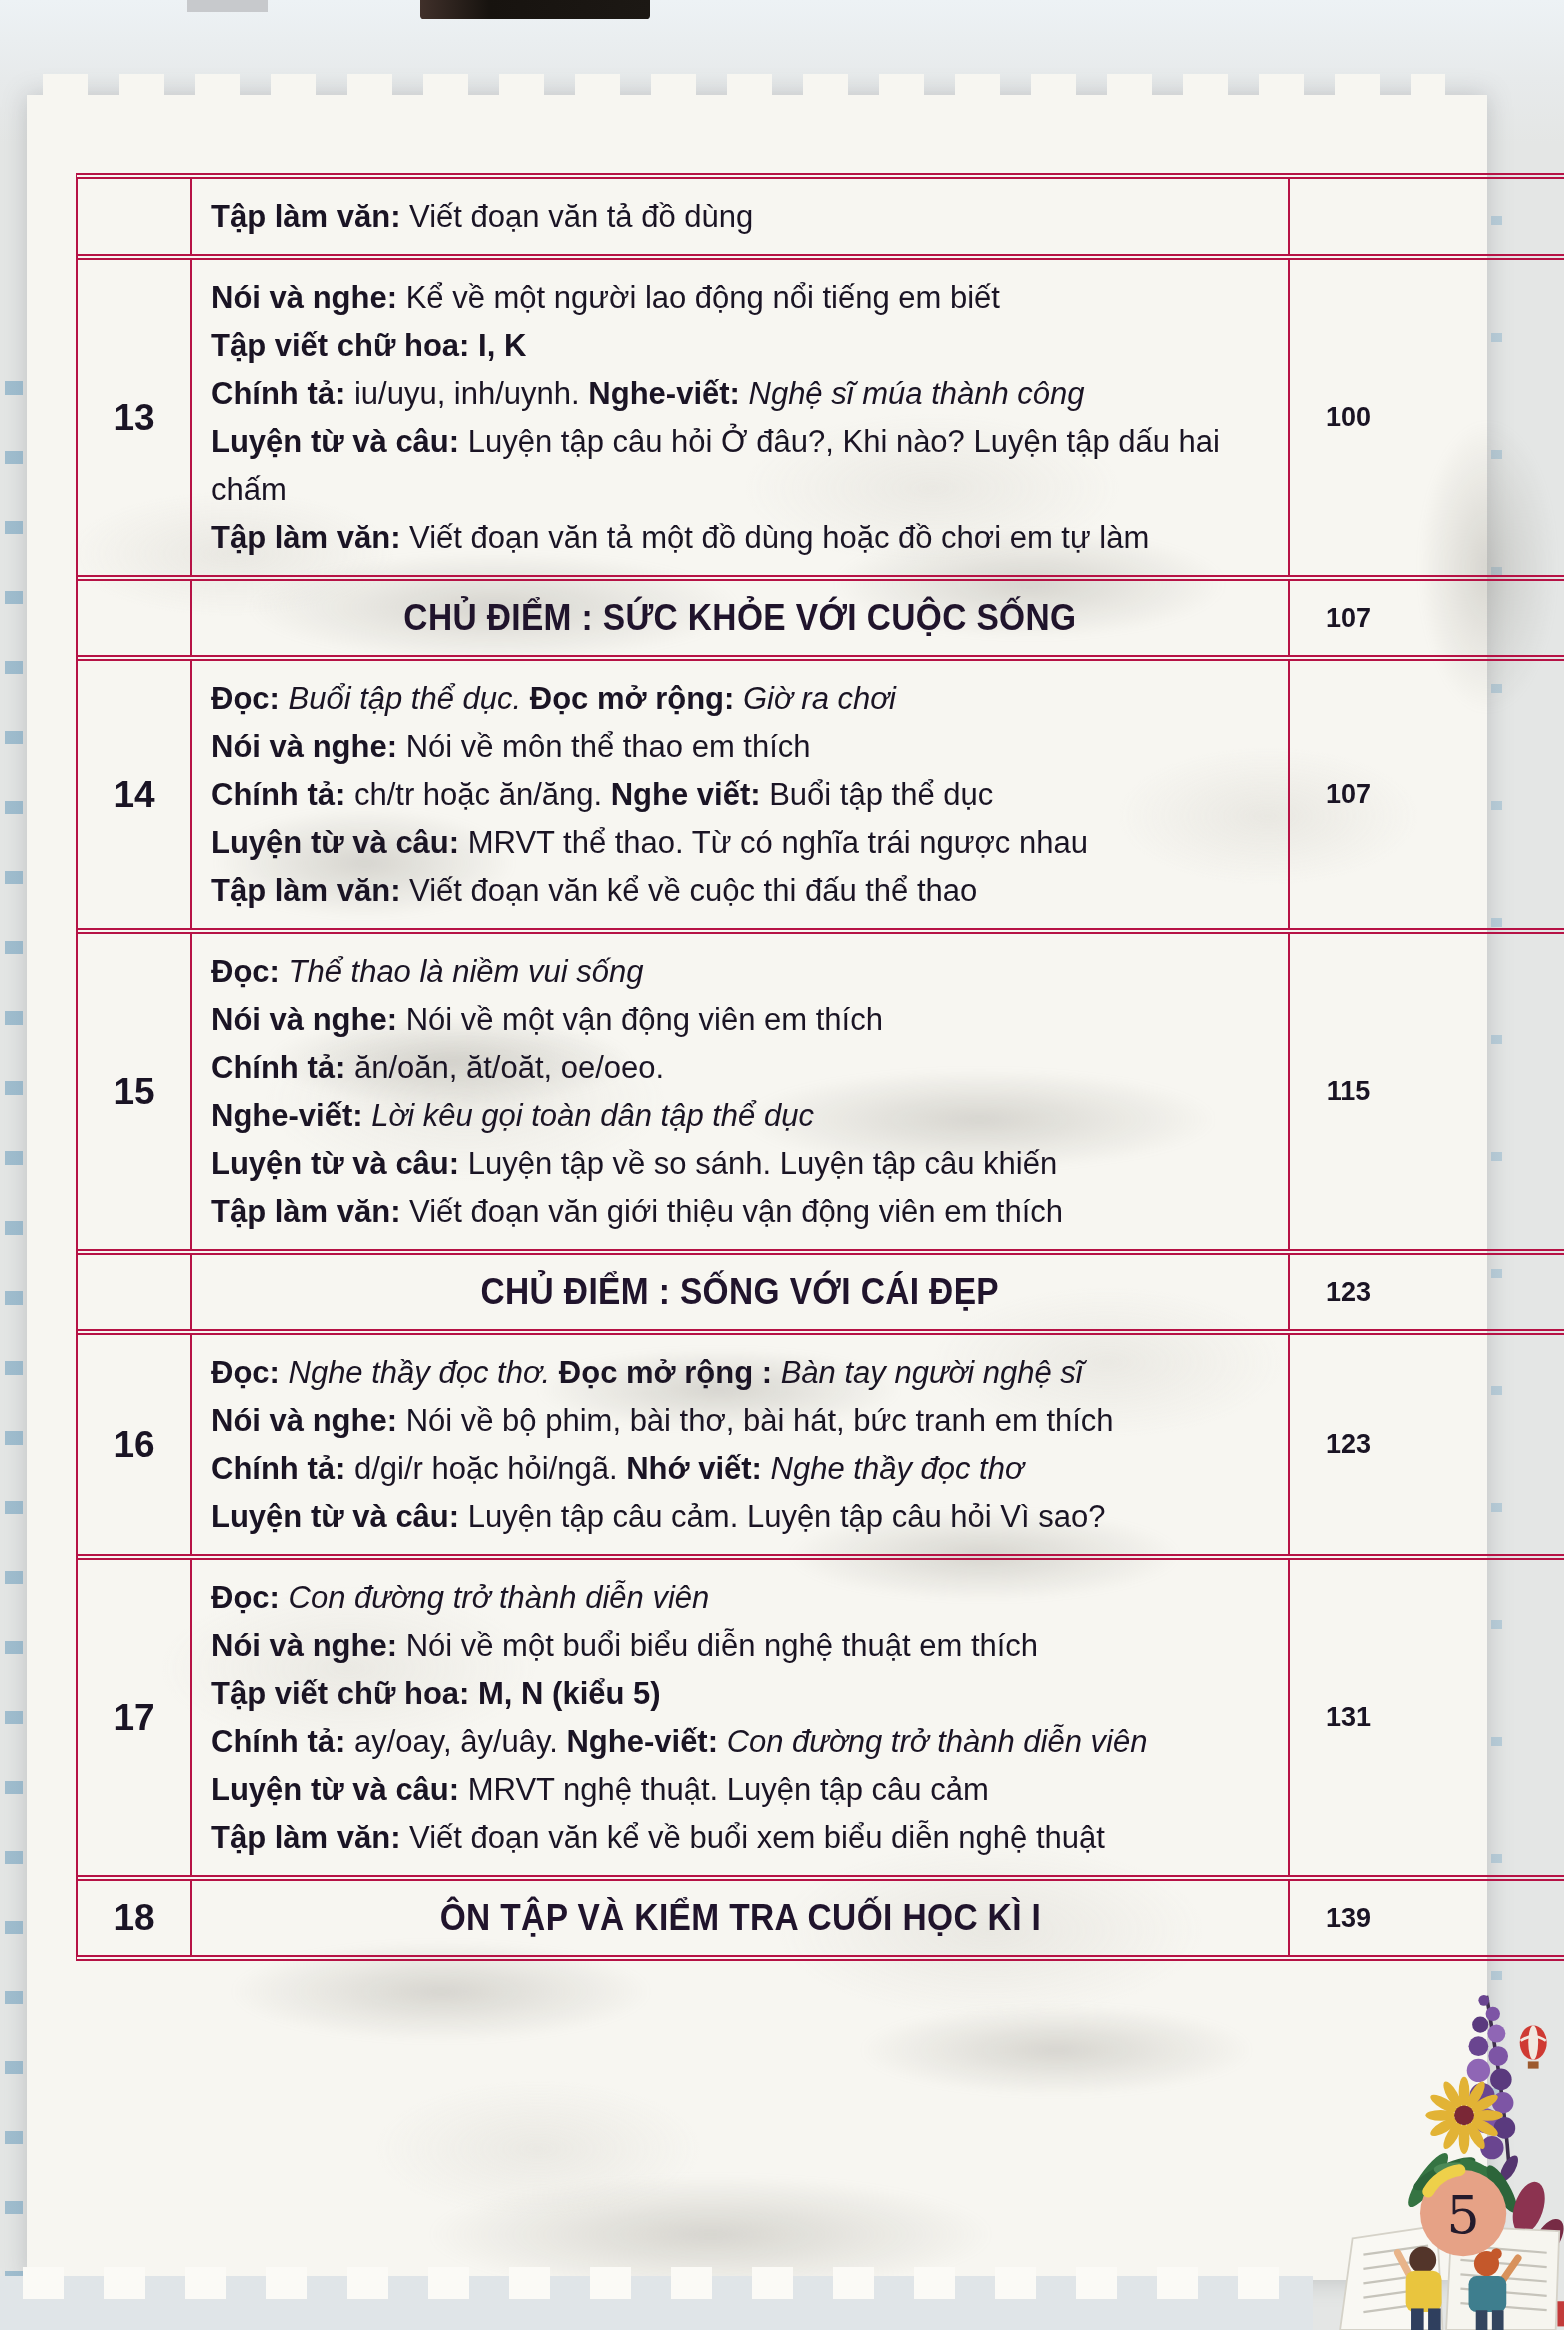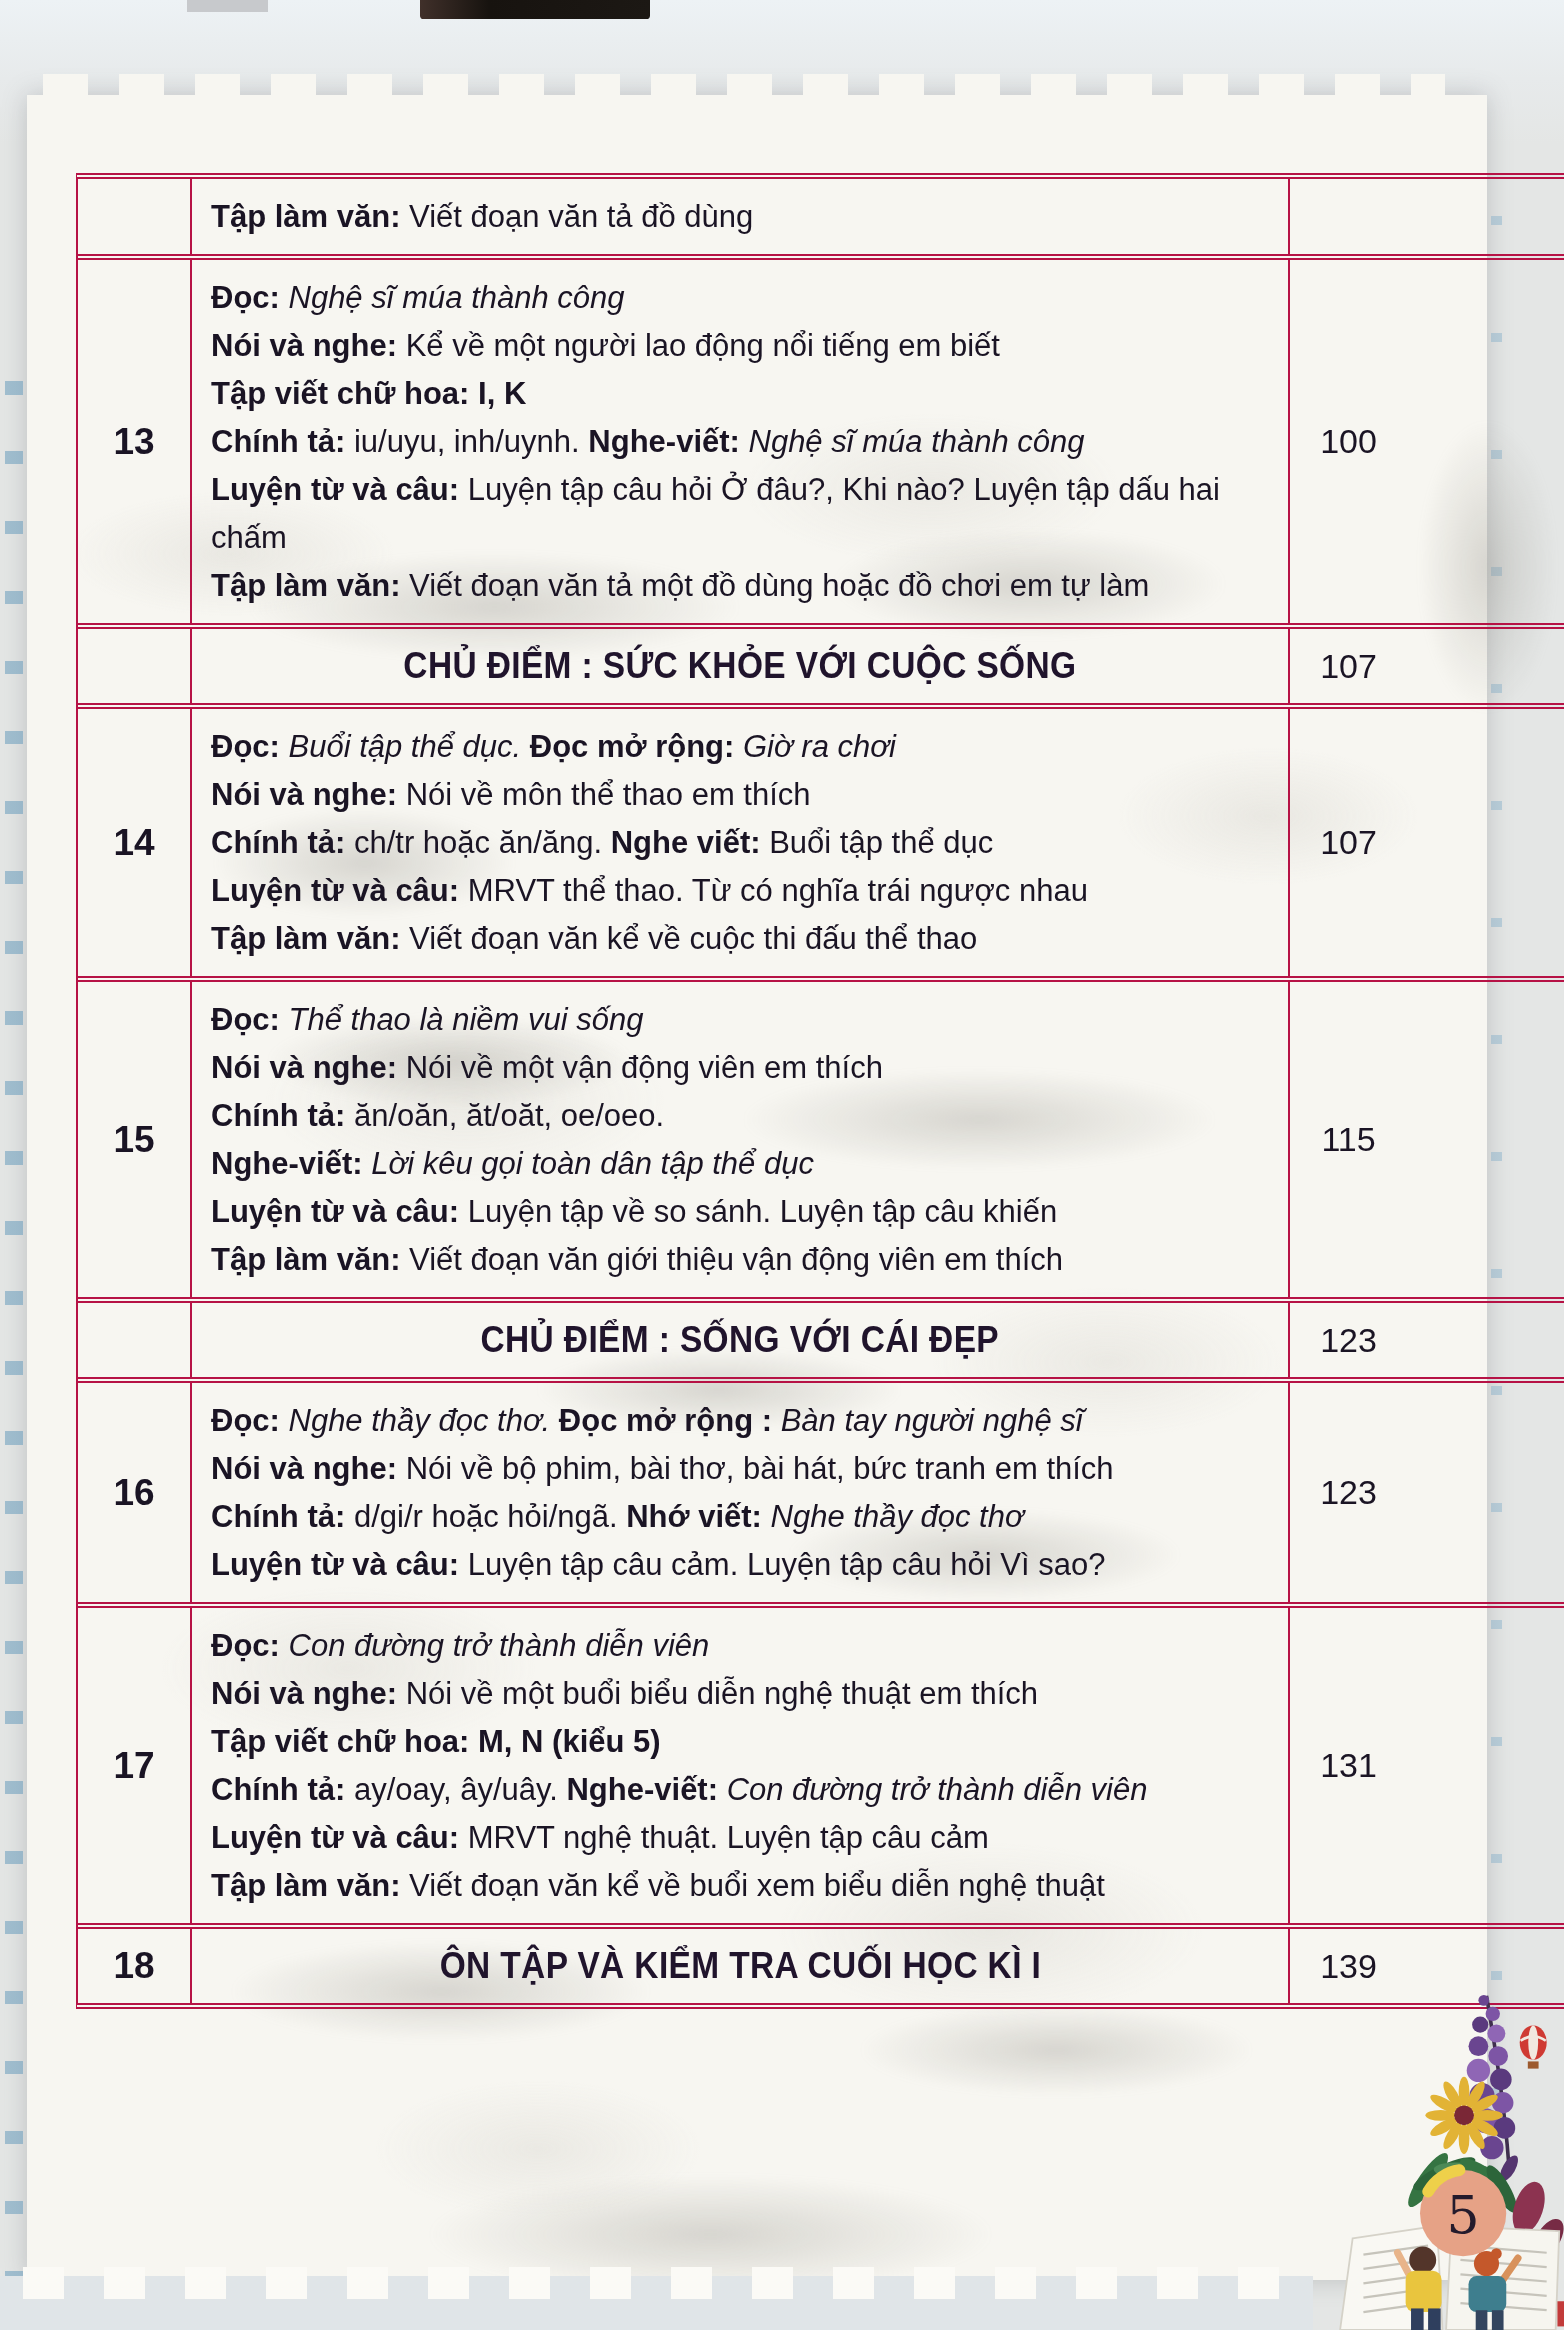--- a/index.html
+++ b/index.html
@@ -49,21 +49,21 @@
     border-left:2.7px solid var(--bc);border-right:2.7px solid var(--bc);
     border-top:6.3px double var(--bc);border-bottom:6.3px double var(--bc);}
   .trow{display:grid;grid-template-columns:114px 1098px 117px;border-top:6.3px double var(--bc);}
   .trow:first-child{border-top:none;}
   .cell{box-sizing:border-box;min-width:0;}
   .cweek{border-right:2.7px solid var(--bc);display:flex;align-items:center;justify-content:center;
     font-weight:700;font-size:37px;color:var(--ink);}
   .ccontent{border-right:2.7px solid var(--bc);padding:13.5px 23.4px 13.5px 19px;color:var(--ink);}
   .theme > .ccontent,.review > .ccontent{display:flex;align-items:center;justify-content:center;padding:16px 7.2px;}
   .ttl{font-weight:700;font-size:36px;color:#20142c;transform:scaleX(.93);white-space:nowrap;letter-spacing:0.4px;}
-  .cpage{display:flex;align-items:center;justify-content:center;font-weight:400;font-size:34px;color:var(--ink);}
+  .cpage{display:flex;align-items:center;justify-content:center;font-weight:700;font-size:27px;color:var(--ink);}
   .line{font-size:31px;line-height:48px;font-weight:400;}
   .seg-b{font-weight:700;}
   .seg-i{font-style:italic;}
   .illu{left:1293px;top:1924px;width:272px;height:406px;}
 </style>
 </head>
 <body>
 
 <div style="position:absolute;inset:0;">
   <div class="abs bg-top"></div>
@@ -91,21 +91,20 @@
       <div class="trow item">
         <div class="cell cweek"></div>
         <div class="cell ccontent">
           <div class="line"><span class="seg-b">Tập làm văn:</span><span class="seg-r"> Viết đoạn văn tả đồ dùng</span></div>
         </div>
         <div class="cell cpage"></div>
       </div>
       <div class="trow item">
         <div class="cell cweek">13</div>
         <div class="cell ccontent">
-          <div class="line"><span class="seg-b">Đọc: </span><span class="seg-i">Nghệ sĩ múa thành công</span></div>
           <div class="line"><span class="seg-b">Nói và nghe: </span><span class="seg-r">Kể về một người lao động nổi tiếng em biết</span></div>
           <div class="line"><span class="seg-b">Tập viết chữ hoa: I, K</span></div>
           <div class="line"><span class="seg-b">Chính tả: </span><span class="seg-r">iu/uyu, inh/uynh. </span><span class="seg-b">Nghe-viết: </span><span class="seg-i">Nghệ sĩ múa thành công</span></div>
           <div class="line"><span class="seg-b">Luyện từ và câu: </span><span class="seg-r">Luyện tập câu hỏi Ở đâu?, Khi nào? Luyện tập dấu hai chấm</span></div>
           <div class="line"><span class="seg-b">Tập làm văn: </span><span class="seg-r">Viết đoạn văn tả một đồ dùng hoặc đồ chơi em tự làm</span></div>
         </div>
         <div class="cell cpage">100</div>
       </div>
       <div class="trow theme">
         <div class="cell cweek"></div>

